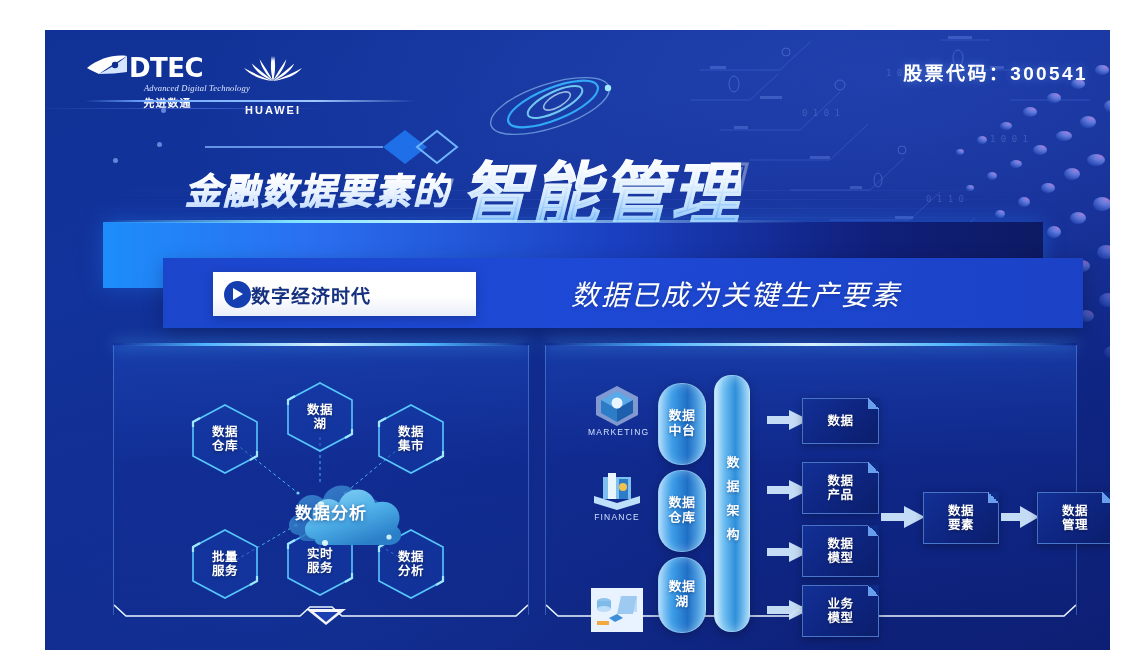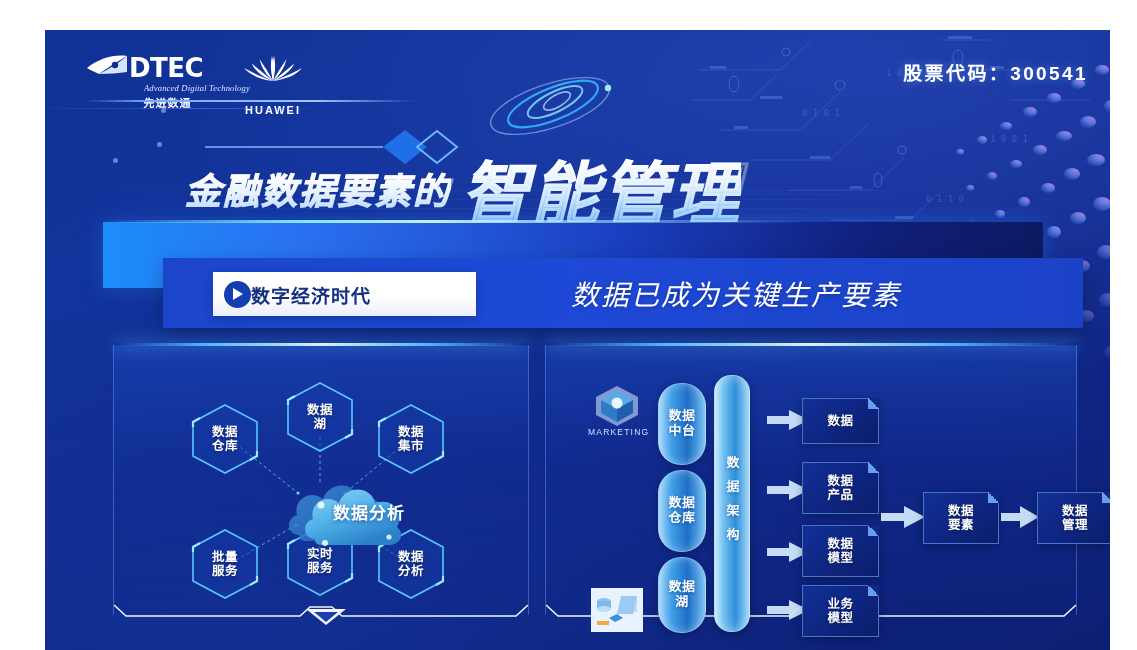--- a/index.html
+++ b/index.html
@@ -159,21 +159,21 @@
     position:absolute;left:0;top:0;width:74px;height:74px;
     display:flex;flex-direction:column;align-items:center;justify-content:center;
     color:#ffffff;font-size:12.5px;font-weight:bold;line-height:1.15;letter-spacing:.5px;
     text-shadow:0 1px 3px rgba(0,0,0,.4);
   }
   .cloud{
     position:absolute;left:240px;top:435px;width:120px;height:92px;
   }
   .cloud .clabel{
     position:absolute;left:0;top:0;width:120px;height:92px;
-    display:flex;flex-direction:column;align-items:flex-end;justify-content:center;
+    display:flex;flex-direction:column;align-items:flex-start;justify-content:center;
     color:#ffffff;font-size:17px;font-weight:bold;line-height:1.18;letter-spacing:1px;
     text-shadow:0 1px 4px rgba(10,40,110,.6);padding-left:10px;padding-top:6px;box-sizing:border-box;
   }
 
   
   .srcicon{position:absolute;width:58px;text-align:center;}
   .srcicon .ico{display:block;height:44px;}
   .srcicon .cap{
     display:block;color:#cfe0ff;font-size:8.5px;letter-spacing:1.2px;margin-top:1px;
     font-family:"Liberation Sans",sans-serif;
@@ -539,20 +539,30 @@
     <div class="srcicon" style="left:543px;top:352px">
       <svg class="ico" viewBox="0 0 58 44">
         <polygon points="29,4 50,15 50,33 29,44 8,33 8,15" fill="#dceeff" opacity="0.55"></polygon>
         <polygon points="29,9 45,18 29,27 13,18" fill="#5aa9e8"></polygon>
         <polygon points="13,18 29,27 29,40 13,31" fill="#2d7cc8"></polygon>
         <polygon points="45,18 29,27 29,40 45,31" fill="#1e60ad"></polygon>
         <circle cx="29" cy="21" r="5.5" fill="#eaf6ff"></circle>
       </svg>
       <span class="cap">MARKETING</span>
     </div>
+    <div class="srcicon" style="left:543px;top:437px">
+      <svg class="ico" viewBox="0 0 58 44">
+        <polygon points="29,36 52,29 52,36 29,43 6,36 6,29" fill="#bfe0fb"></polygon>
+        <rect x="15" y="10" width="28" height="22" fill="#7fc0ef"></rect>
+        <rect x="20" y="6" width="8" height="26" fill="#eaf6ff"></rect>
+        <rect x="31" y="12" width="9" height="20" fill="#2d7cc8"></rect>
+        <circle cx="35" cy="20" r="4" fill="#f2c14e"></circle>
+      </svg>
+      <span class="cap">FINANCE</span>
+    </div>
     <div class="srcicon" style="left:543px;top:558px">
       <svg class="tile" viewBox="0 0 52 44">
         <rect x="0" y="0" width="52" height="44" fill="#e8f3ff"></rect>
         <polygon points="30,8 46,8 46,24 30,24" fill="#bcdcf8"></polygon>
         <polygon points="30,8 46,8 42,26 26,26" fill="#9ecaf2"></polygon>
         <ellipse cx="13" cy="13" rx="7" ry="3" fill="#8fc4ee"></ellipse>
         <rect x="6" y="13" width="14" height="8" fill="#7fbbe9"></rect>
         <ellipse cx="13" cy="21" rx="7" ry="3" fill="#bcdcf8"></ellipse>
         <polygon points="18,30 26,26 32,30 24,34" fill="#3f8fd8"></polygon>
         <rect x="6" y="33" width="12" height="4" fill="#f2a93e"></rect>

